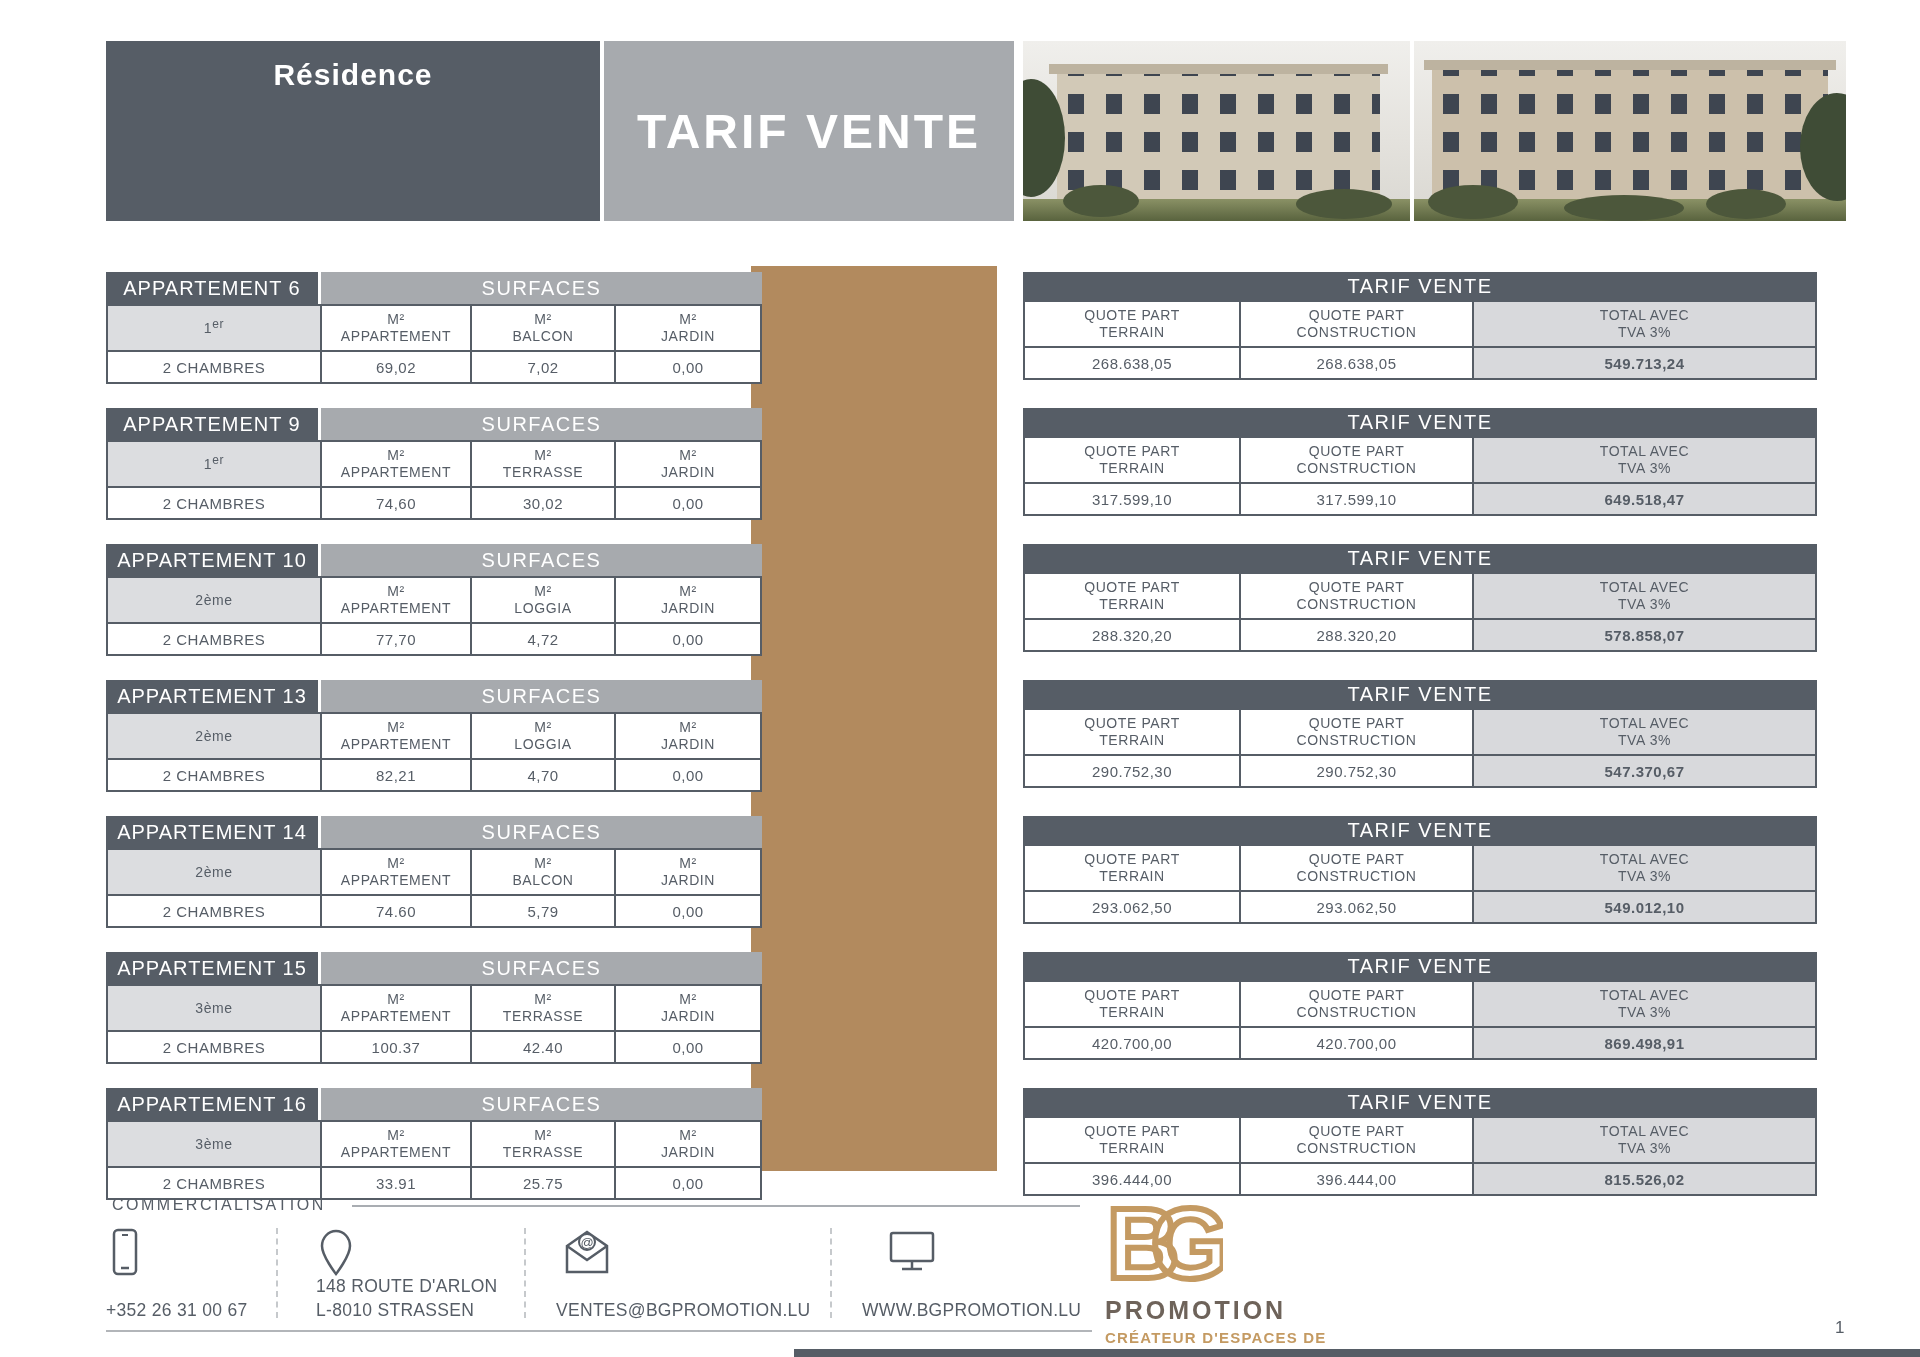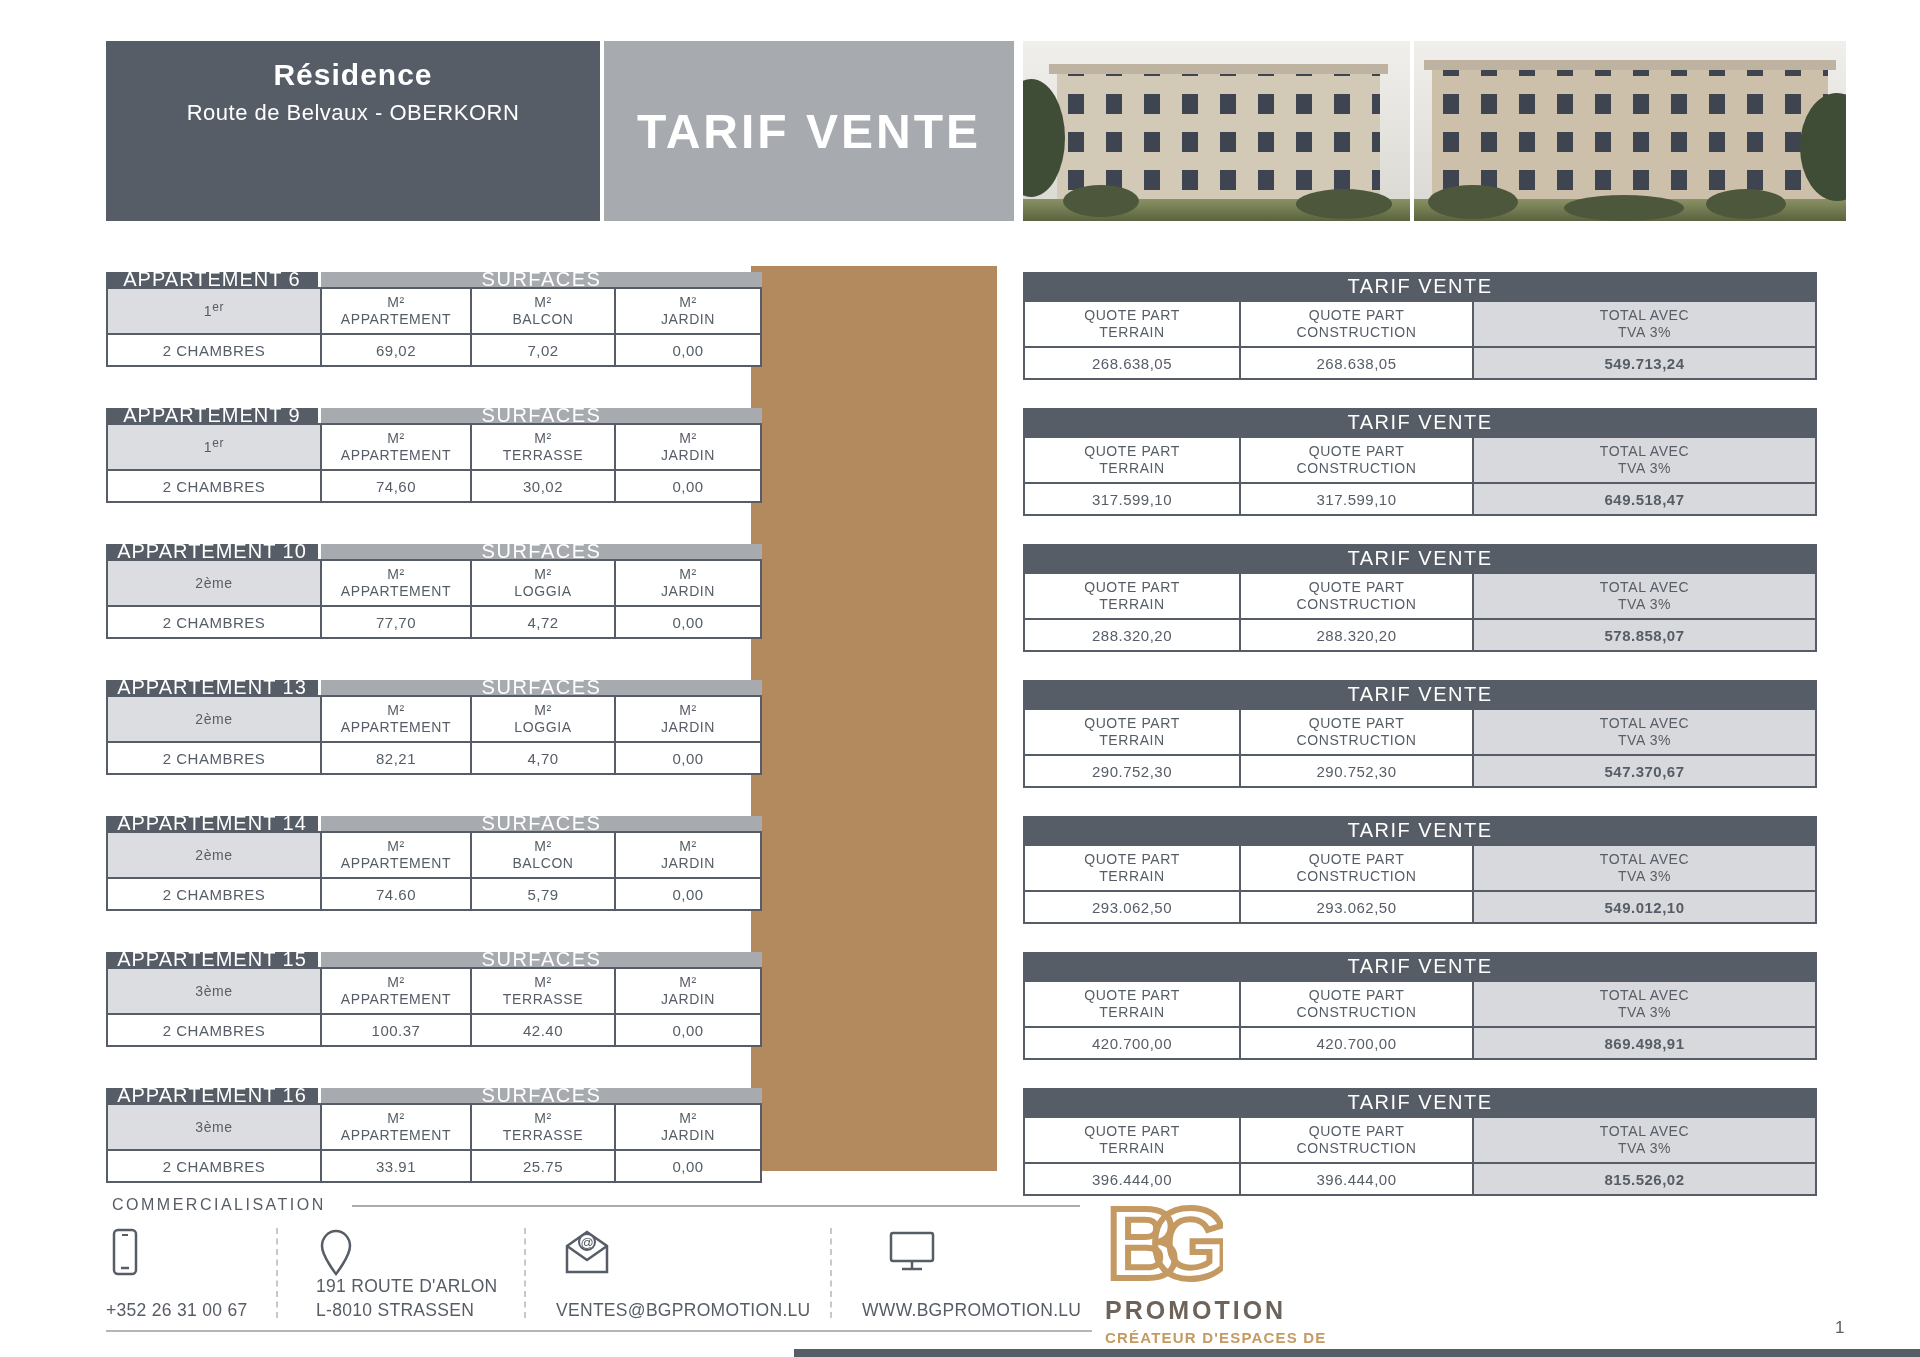--- a/index.html
+++ b/index.html
@@ -45,21 +45,21 @@
 
   
   .tan-block { position:absolute; left:751px; top:266px; width:246px; height:905px; background:#b28a5e; }
 
   
   .groups { position:absolute; left:0; top:272px; width:1920px; }
   .apt-group { position:relative; height:108px; margin-bottom:28px; }
   .lt { position:absolute; left:106px; top:0; width:656px; }
   .rt { position:absolute; left:1023px; top:0; width:794px; }
 
-  .t-head { display:flex; height:15px; }
+  .t-head { display:flex; height:32px; }
   .lt-title { width:212px; background:#565d66; color:#fff; display:flex; align-items:center;
               justify-content:center; font-size:20px; letter-spacing:1px; }
   .lt-surf  { flex:1; margin-left:3px; background:#a7aaae; color:#fff; display:flex;
               align-items:center; justify-content:center; font-size:20px; letter-spacing:1.5px; }
   .rt-head  { height:28px; background:#565d66; color:#fff; display:flex; align-items:center;
               justify-content:center; font-size:20px; letter-spacing:1.5px; }
 
   .t-body { border:2px solid #565d66; background:#fff; }
   .row { display:flex; }
   .row.sub { height:44px; }
@@ -105,21 +105,20 @@
   .page-num { position:absolute; left:1835px; top:1318px; font-size:17px; color:#565d66; }
   .bottom-bar { position:absolute; left:794px; top:1349px; width:1126px; height:8px; background:#565d66; }
 </style>
 </head>
 <body>
 
 <div class="page">
 
   <div class="hdr-dark">
     <div class="res-label">Résidence</div>
-    <div class="res-addr">Route de Belvaux - OBERKORN</div>
   </div>
   <div class="hdr-gray">
     <div class="tarif-big">TARIF VENTE</div>
   </div>
 
   <div class="photo photo1">
     <div class="bld">
         <div class="bands"></div>
       </div>
     <div class="green"></div>
@@ -566,21 +565,21 @@
     <svg class="c-icon phone-icon" width="26" height="48" viewBox="0 0 26 48">
       <rect x="2" y="2" width="22" height="44" rx="4" fill="none" stroke="#565d66" stroke-width="2.5"></rect>
       <line x1="9" y1="40" x2="17" y2="40" stroke="#565d66" stroke-width="2.5"></line>
       <line x1="10" y1="7" x2="16" y2="7" stroke="#565d66" stroke-width="2"></line>
     </svg>
     <div class="c-label phone-label">+352 26 31 00 67</div>
 
     <svg class="c-icon pin-icon" width="36" height="50" viewBox="0 0 36 50">
       <path d="M18 3 C10 3 4 10 4 18 C4 28 18 46 18 46 C18 46 32 28 32 18 C32 10 26 3 18 3 Z" fill="none" stroke="#565d66" stroke-width="2.5"></path>
     </svg>
-    <div class="c-label addr1">191 ROUTE D'ARLON</div>
+    <div class="c-label addr1">148 ROUTE D'ARLON</div>
     <div class="c-label addr2">L-8010 STRASSEN</div>
 
     <svg class="c-icon mail-icon" width="52" height="48" viewBox="0 0 52 48">
       <path d="M6 18 L26 4 L46 18 L46 44 L6 44 Z" fill="none" stroke="#565d66" stroke-width="2.5"></path>
       <path d="M6 18 L26 32 L46 18" fill="none" stroke="#565d66" stroke-width="2.5"></path>
       <circle cx="26" cy="14" r="8" fill="#ffffff" stroke="#565d66" stroke-width="2"></circle>
       <text x="26" y="19" text-anchor="middle" font-size="13" fill="#565d66" font-family="Liberation Sans, sans-serif">@</text>
     </svg>
     <div class="c-label mail-label">VENTES@BGPROMOTION.LU</div>
 

